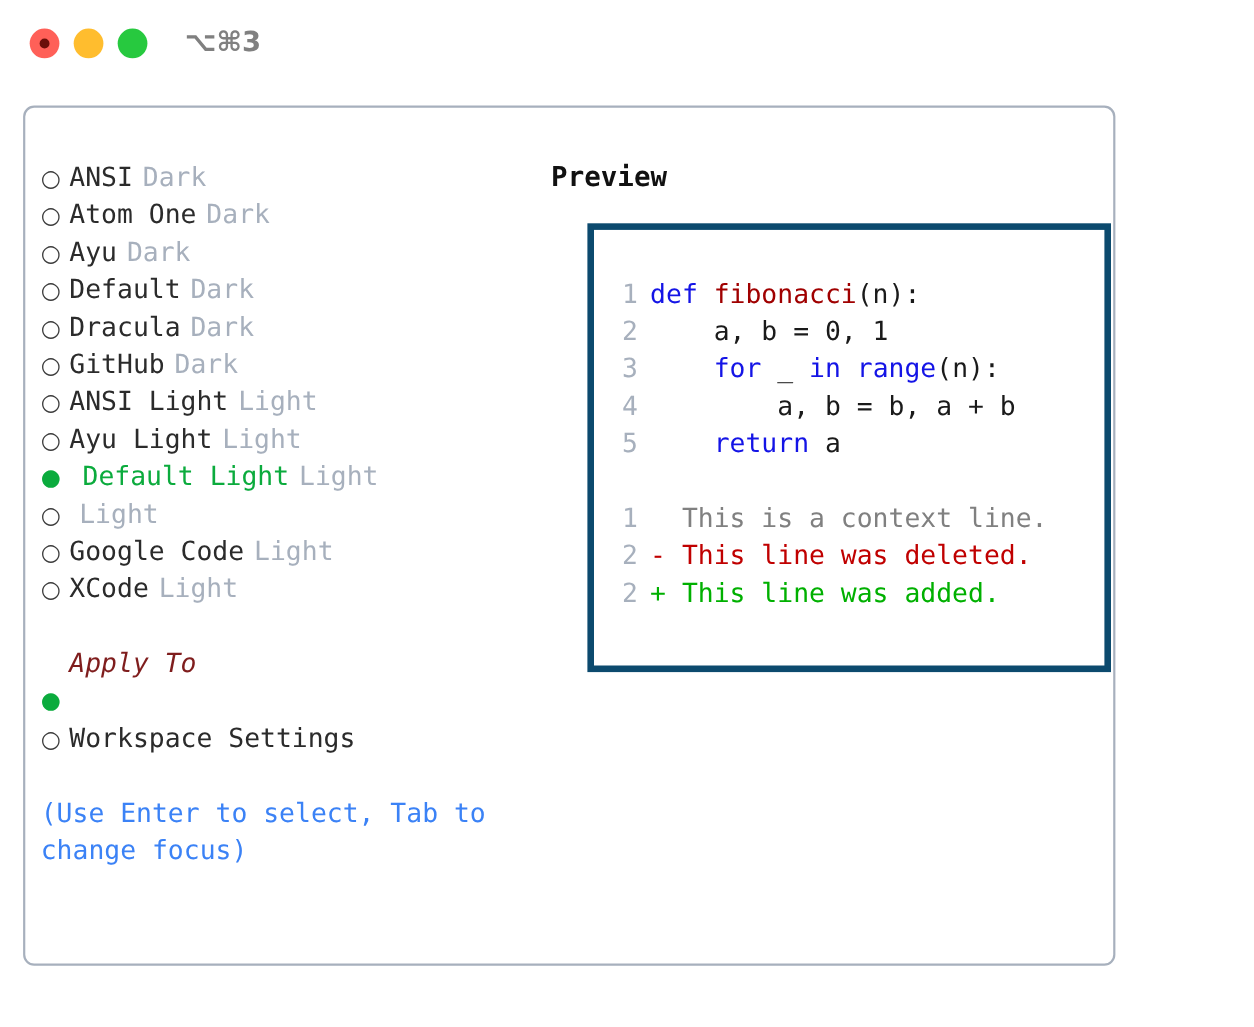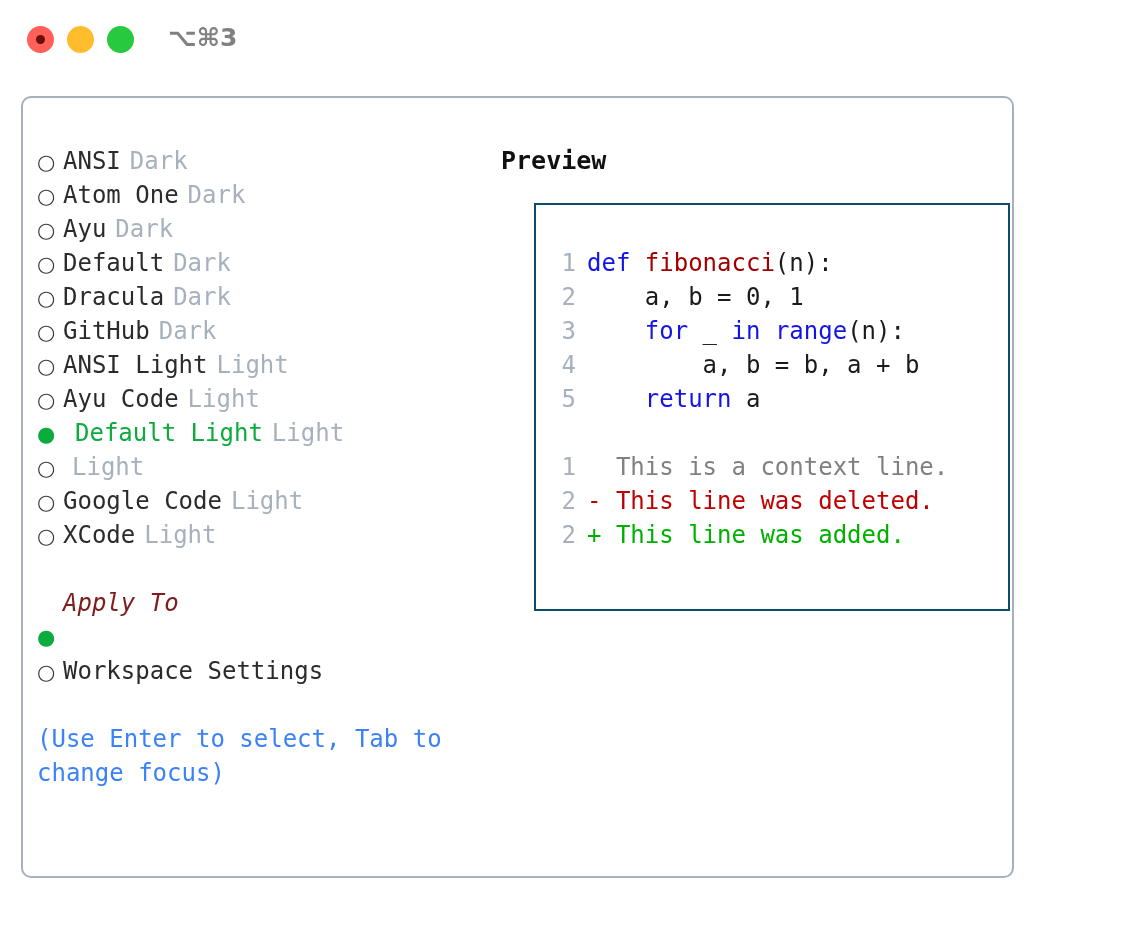--- a/index.html
+++ b/index.html
@@ -151,21 +151,21 @@
     white-space: normal;
   }
 
   
   .preview-box {
     position: absolute;
     left: 33px;
     top: 59px;
     width: 476px;
     height: 408px;
-    border: 2px solid #0c4a6e;
+    border: 6px solid #0c4a6e;
     background: #ffffff;
     box-sizing: border-box;
   }
   .code {
     position: absolute;
     left: 18px;
     top: 41px;
     font-size: 24px;
     line-height: 34px;
     white-space: pre;
@@ -210,21 +210,21 @@
 
 
       <div class="list" id="theme-list">
           <div class="row"><span class="bullet">○</span><span class="label">ANSI</span><span class="suffix">Dark</span></div>
           <div class="row"><span class="bullet">○</span><span class="label">Atom One</span><span class="suffix">Dark</span></div>
           <div class="row"><span class="bullet">○</span><span class="label">Ayu</span><span class="suffix">Dark</span></div>
           <div class="row"><span class="bullet">○</span><span class="label">Default</span><span class="suffix">Dark</span></div>
           <div class="row"><span class="bullet">○</span><span class="label">Dracula</span><span class="suffix">Dark</span></div>
           <div class="row"><span class="bullet">○</span><span class="label">GitHub</span><span class="suffix">Dark</span></div>
           <div class="row"><span class="bullet">○</span><span class="label">ANSI Light</span><span class="suffix">Light</span></div>
-          <div class="row"><span class="bullet">○</span><span class="label">Ayu Code</span><span class="suffix">Light</span></div>
+          <div class="row"><span class="bullet">○</span><span class="label">Ayu Light</span><span class="suffix">Light</span></div>
           <div class="row selected"><span class="bullet">●</span><span class="label">Default Light</span><span class="suffix">Light</span></div>
           <div class="row"><span class="bullet">○</span><span class="suffix">Light</span></div>
           <div class="row"><span class="bullet">○</span><span class="label">Google Code</span><span class="suffix">Light</span></div>
           <div class="row"><span class="bullet">○</span><span class="label">XCode</span><span class="suffix">Light</span></div>
         </div>
 
       <div class="spacer-sm"></div>
 
       <div class="group-label">Apply To</div>
 

